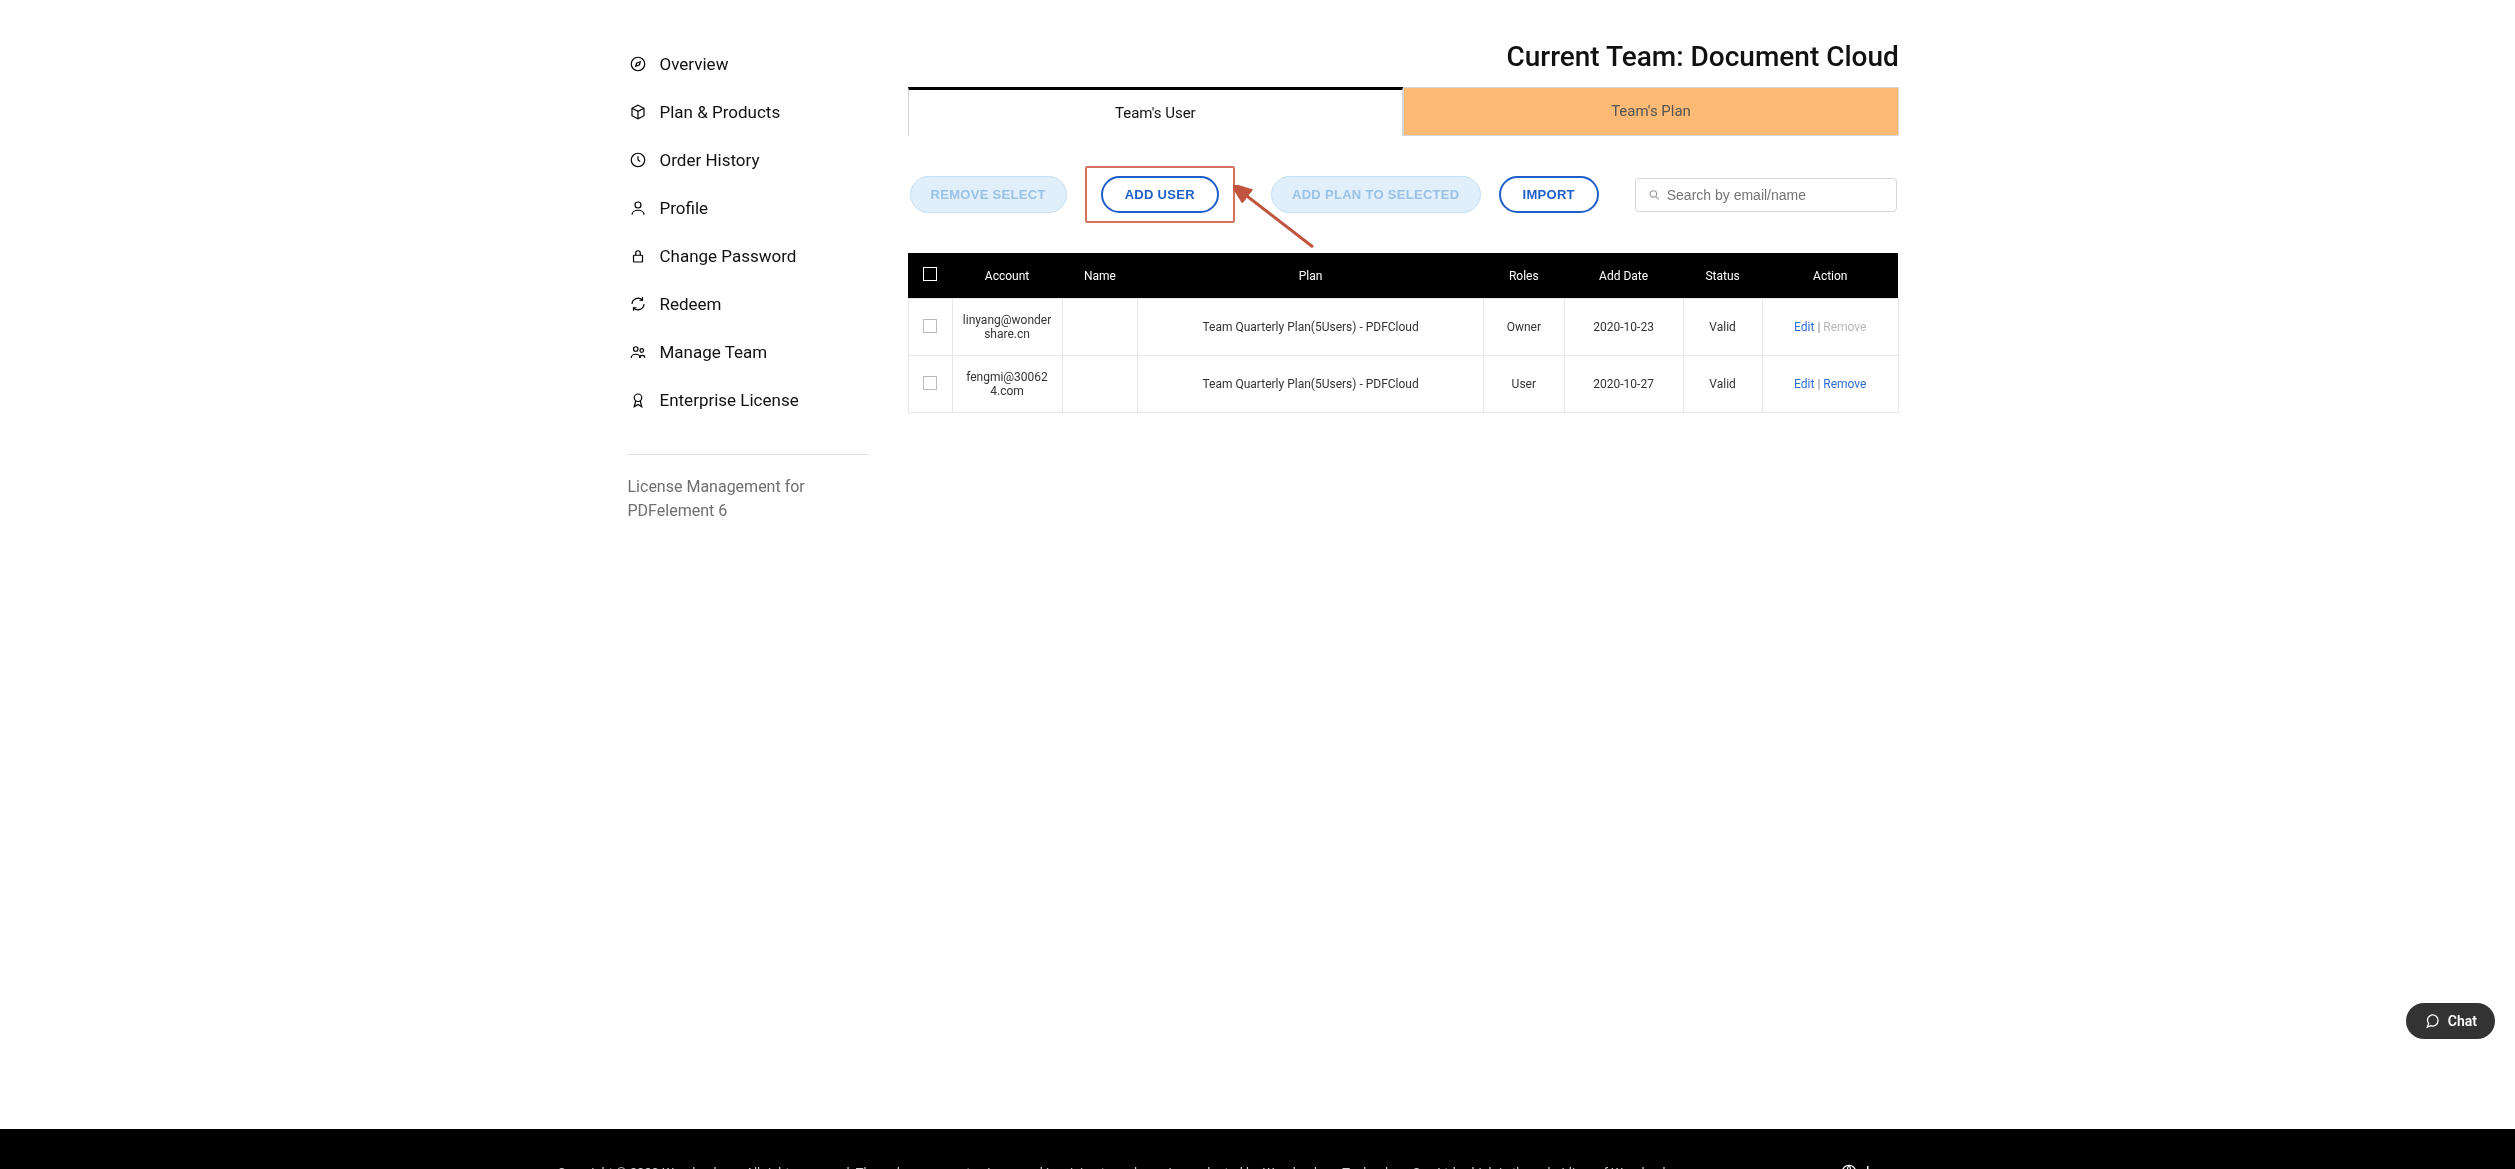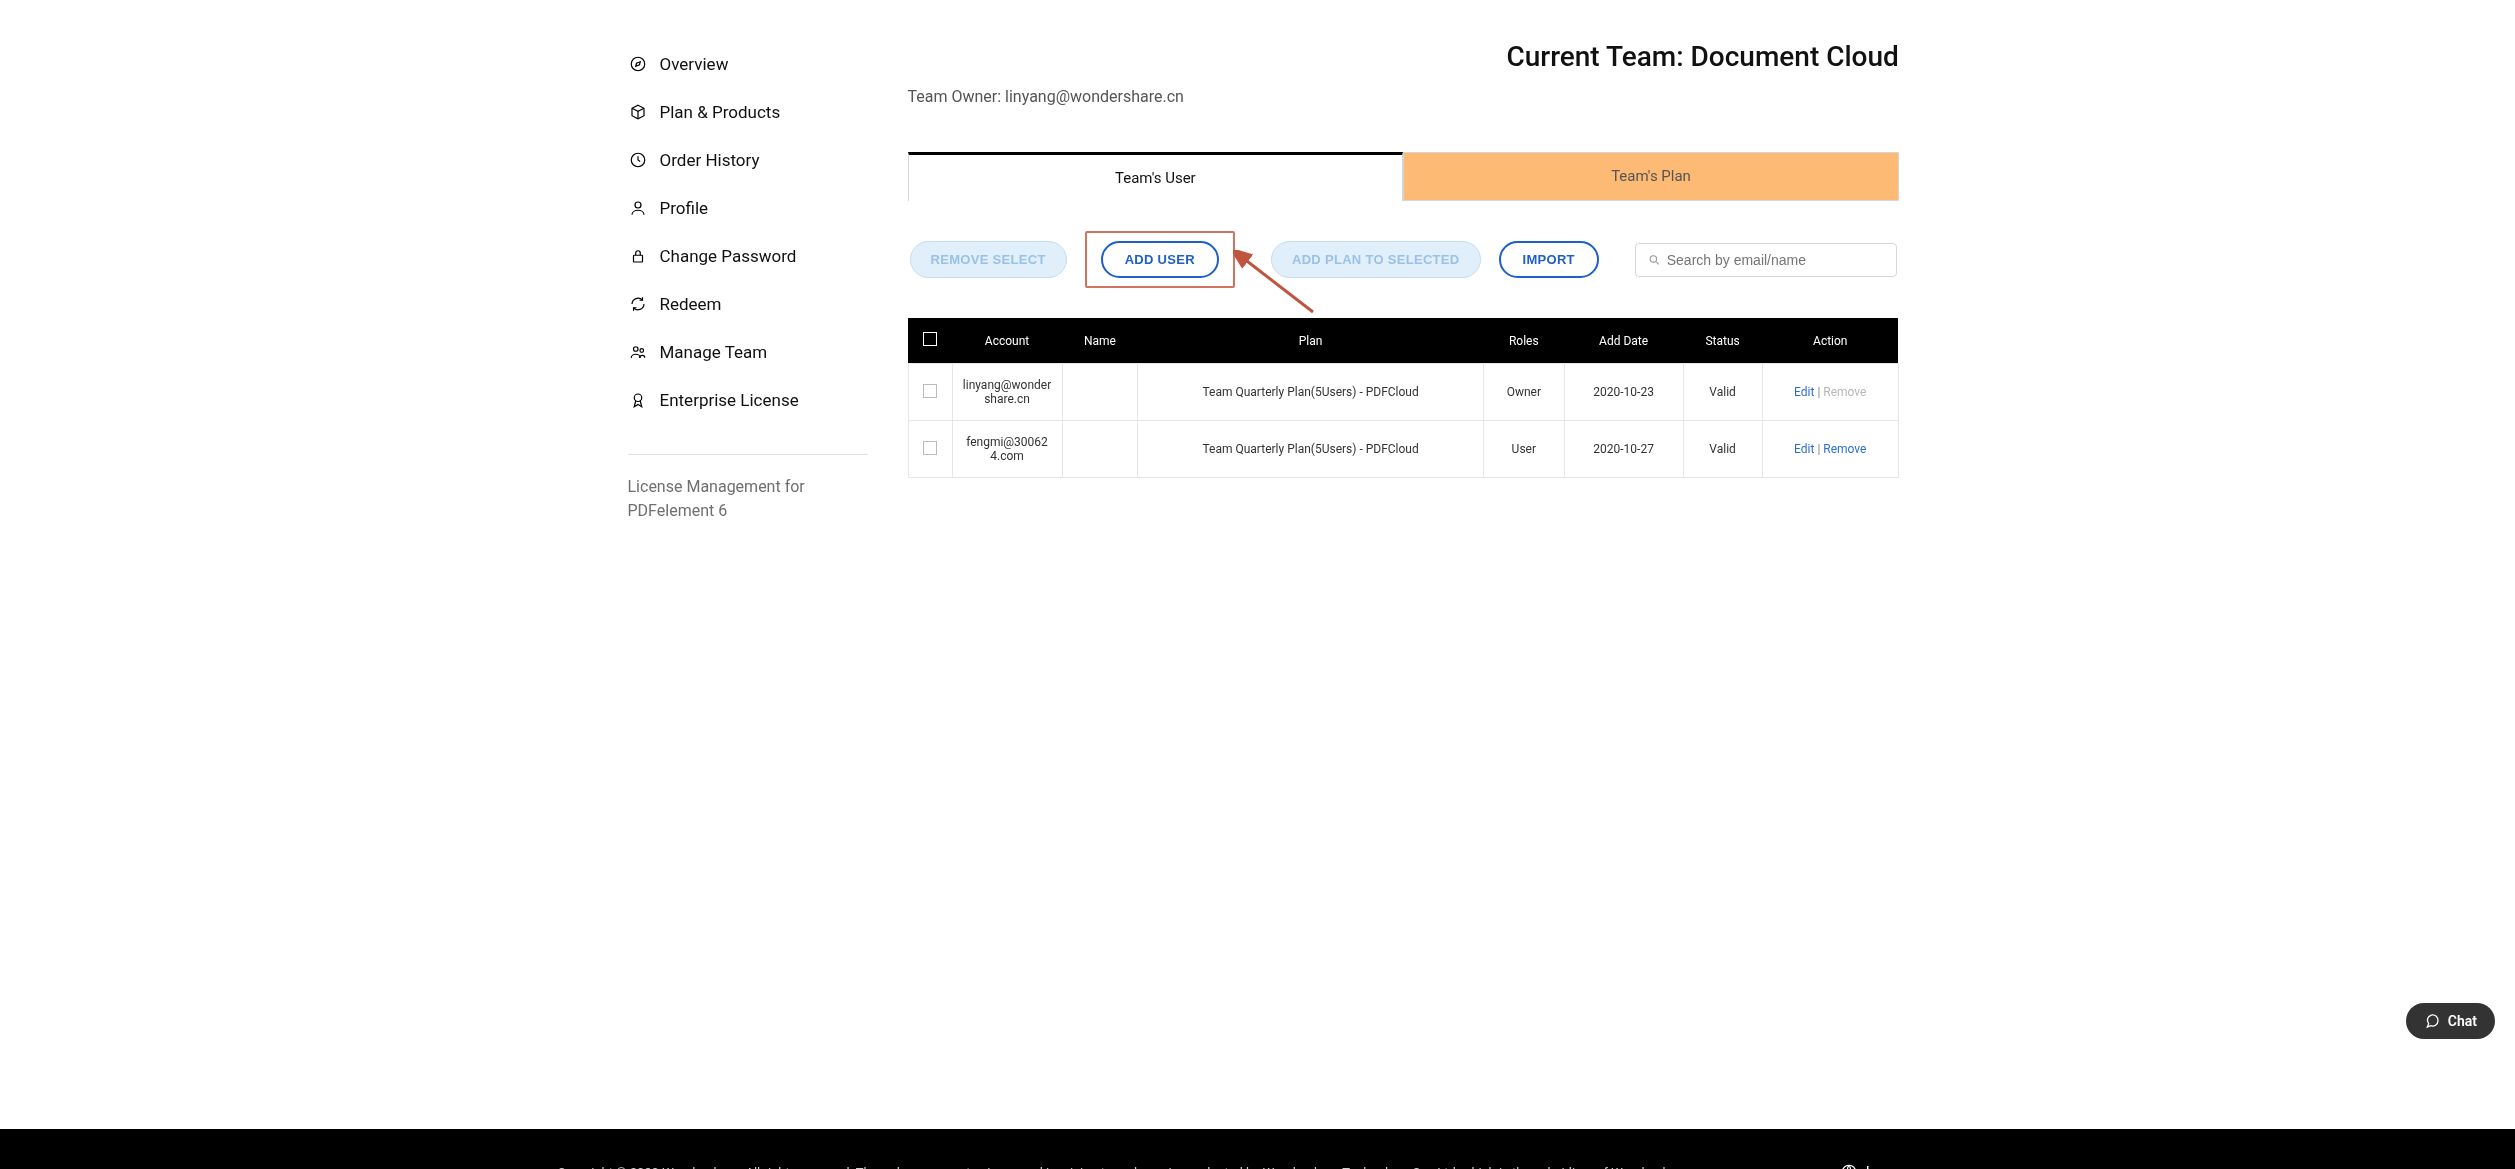--- a/index.html
+++ b/index.html
@@ -135,21 +135,20 @@
           </svg>
         </span>
       <span>Enterprise License</span>
     </div>
     <div class="divider"></div>
     <div class="side-note">License Management for PDFelement 6</div>
   </aside>
 
   <main class="main">
     <h1>Current Team: Document Cloud</h1>
-    <div class="owner">Team Owner: linyang@wondershare.cn</div>
 
     <div class="tabs">
       <div class="tab active"><span>Team's User</span></div>
       <div class="tab"><span>Team's Plan</span></div>
     </div>
 
     <div class="actions">
       <button class="btn btn-disabled">REMOVE SELECT</button>
       <span class="highlight-box">
         <button class="btn btn-outline">ADD USER</button>

